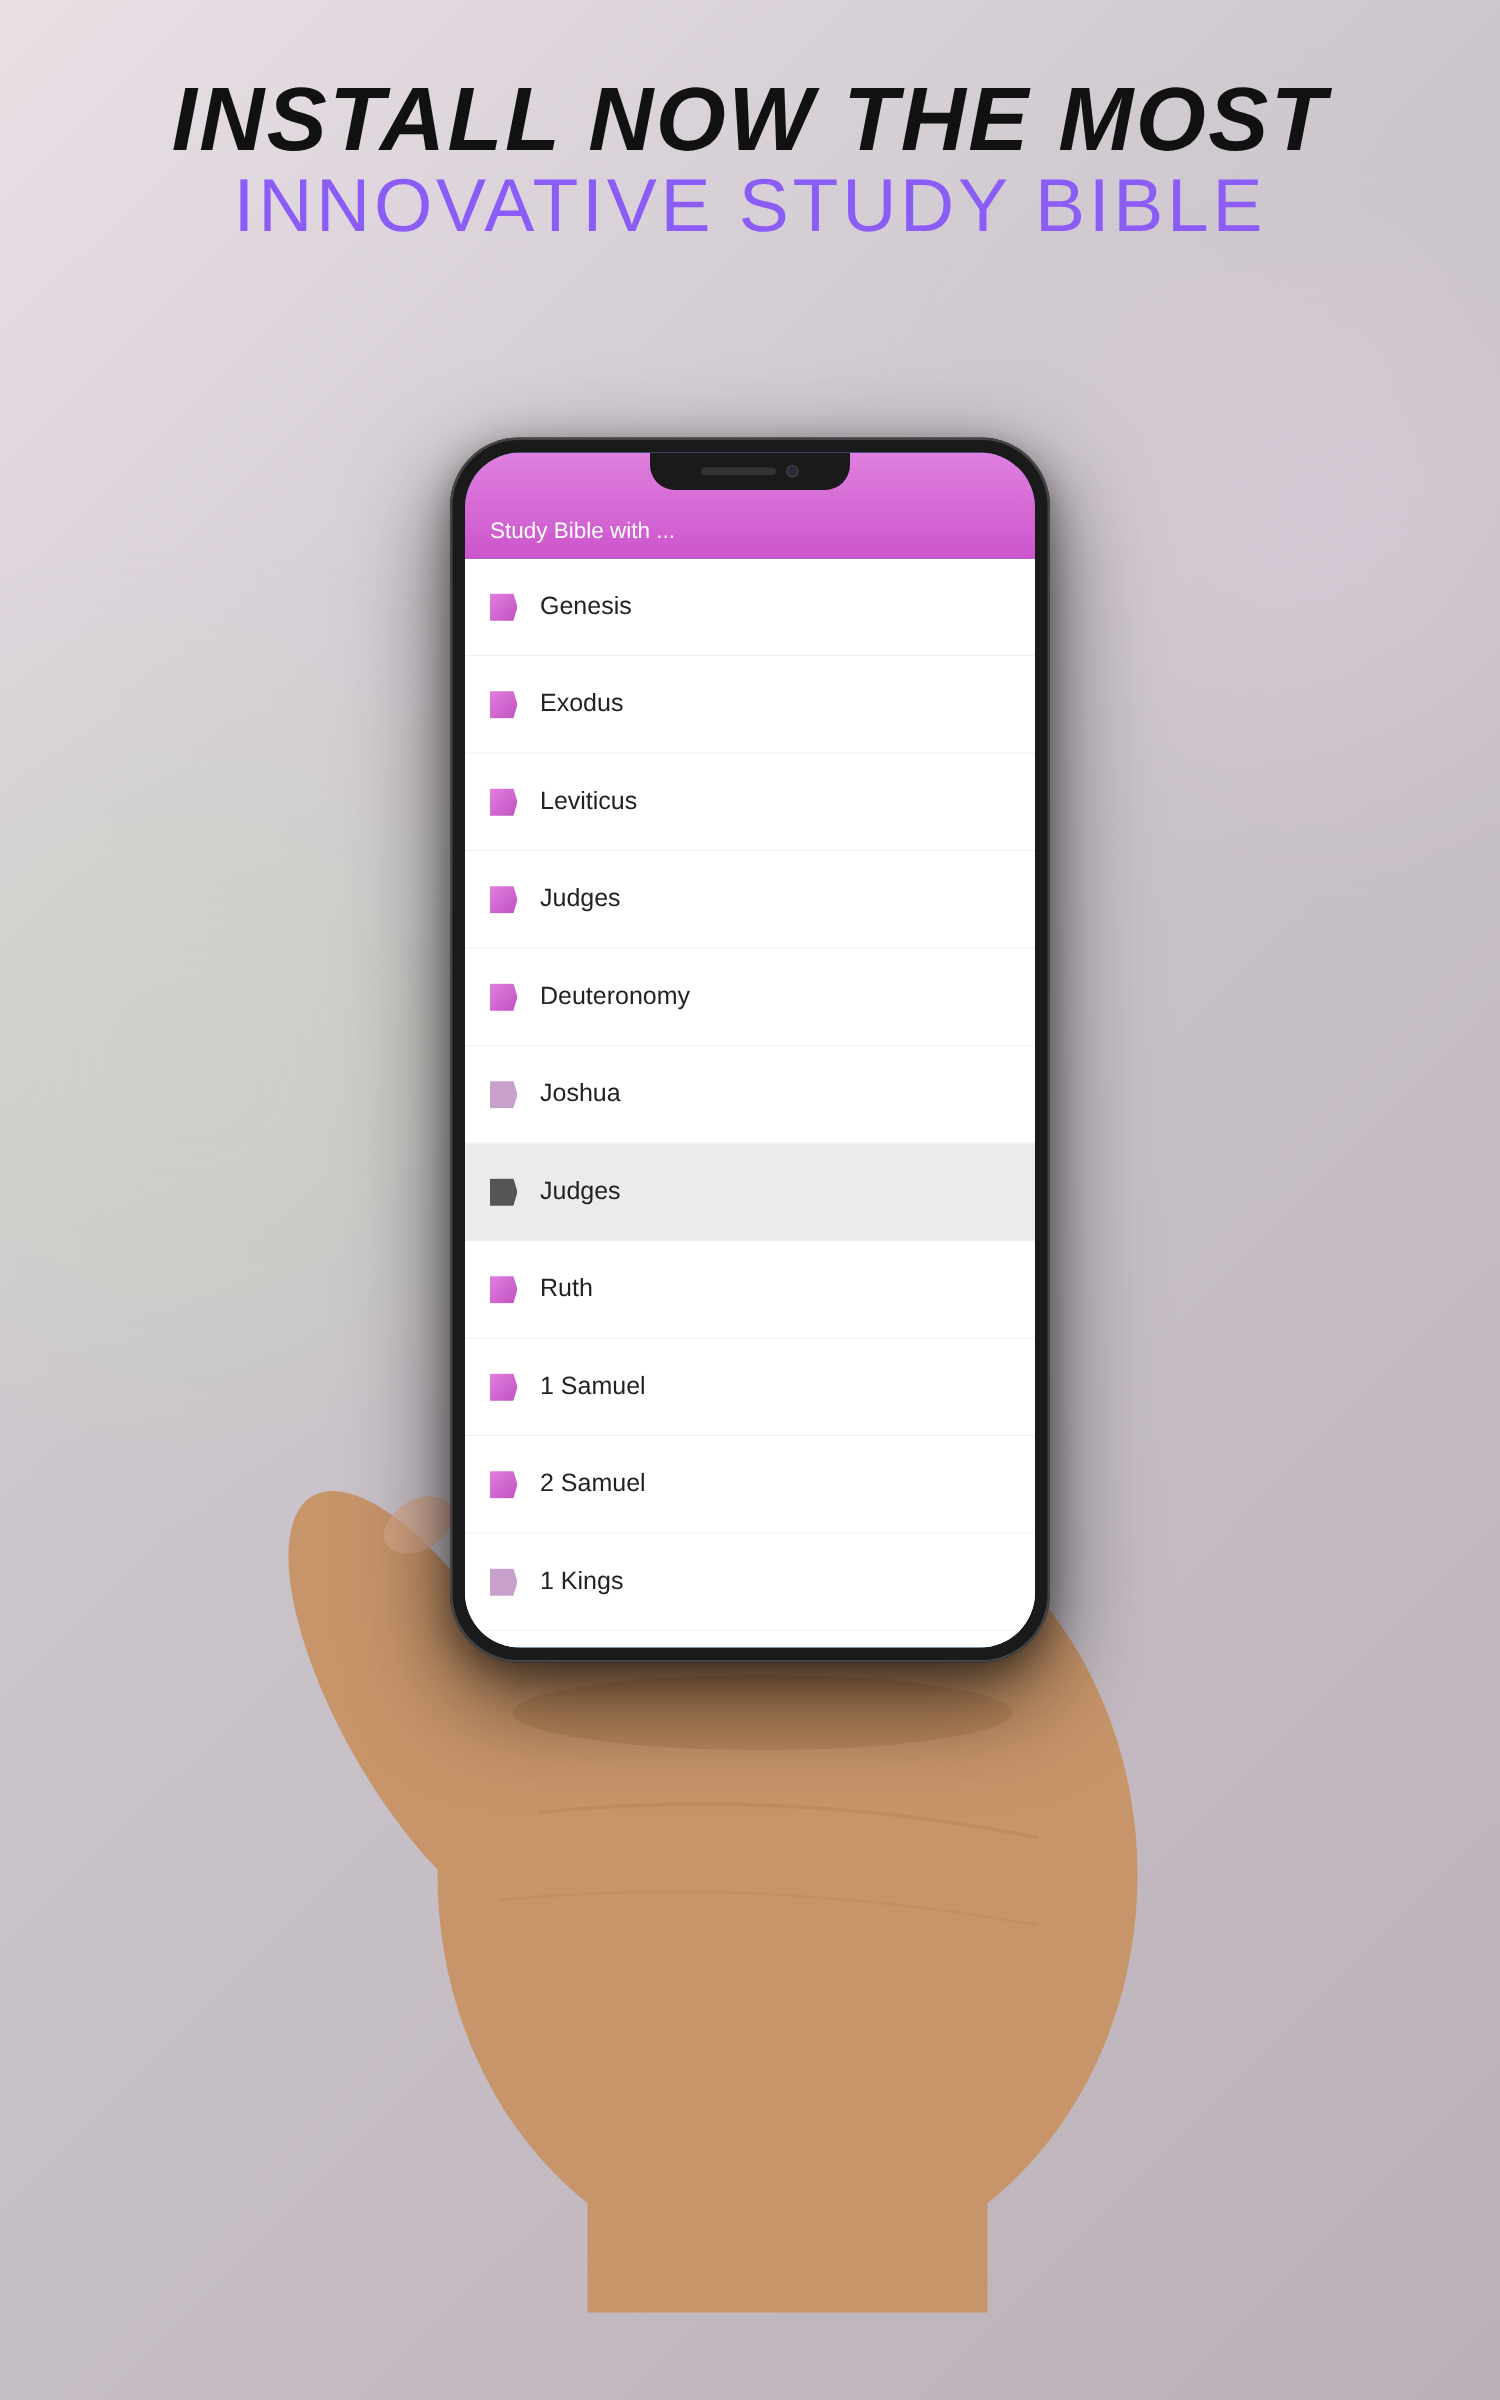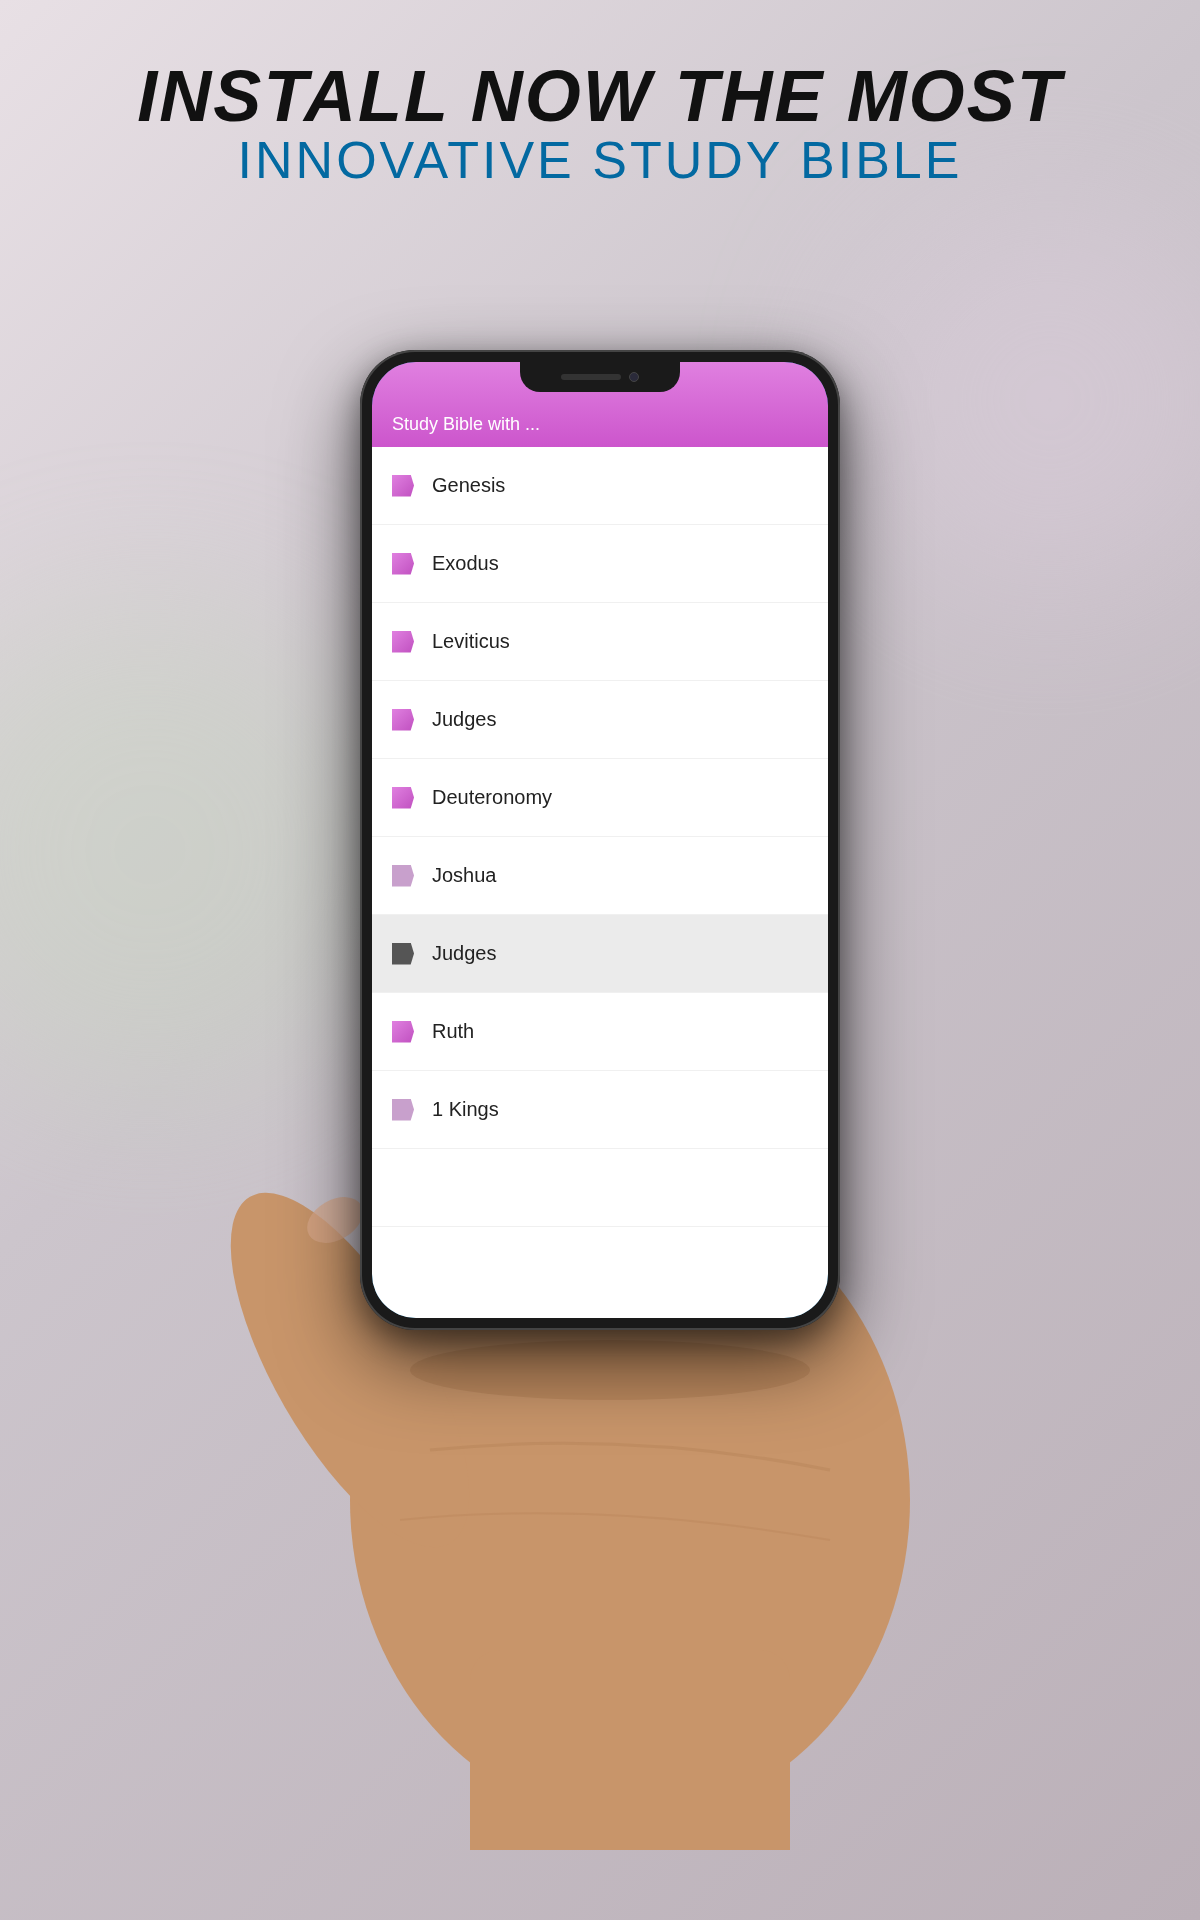--- a/index.html
+++ b/index.html
@@ -45,23 +45,23 @@
       font-size: 72px;
       font-weight: 900;
       color: #111;
       letter-spacing: 2px;
       line-height: 1.0;
       text-transform: uppercase;
       font-style: italic;
     }
 
     .header-line2 {
-      font-size: 52px;
+      font-size: 60px;
       font-weight: 400;
-      color: #0369a1;
+      color: #8b5cf6;
       letter-spacing: 3px;
       line-height: 1.1;
       text-transform: uppercase;
     }
 
     
     .phone-scene {
       position: absolute;
       top: 250px;
       left: 50%;
@@ -336,20 +336,28 @@
           </div>
           <div class="book-item selected">
             <div class="book-icon book-icon-dark"></div>
             <span class="book-name">Judges</span>
           </div>
           <div class="book-item">
             <div class="book-icon book-icon-pink"></div>
             <span class="book-name">Ruth</span>
           </div>
           <div class="book-item">
+            <div class="book-icon book-icon-pink"></div>
+            <span class="book-name">1 Samuel</span>
+          </div>
+          <div class="book-item">
+            <div class="book-icon book-icon-pink"></div>
+            <span class="book-name">2 Samuel</span>
+          </div>
+          <div class="book-item">
             <div class="book-icon book-icon-light"></div>
             <span class="book-name">1 Kings</span>
           </div>
           <div class="book-item"></div>
         </div>
     </div>
   </div>
 
 </div>
 

